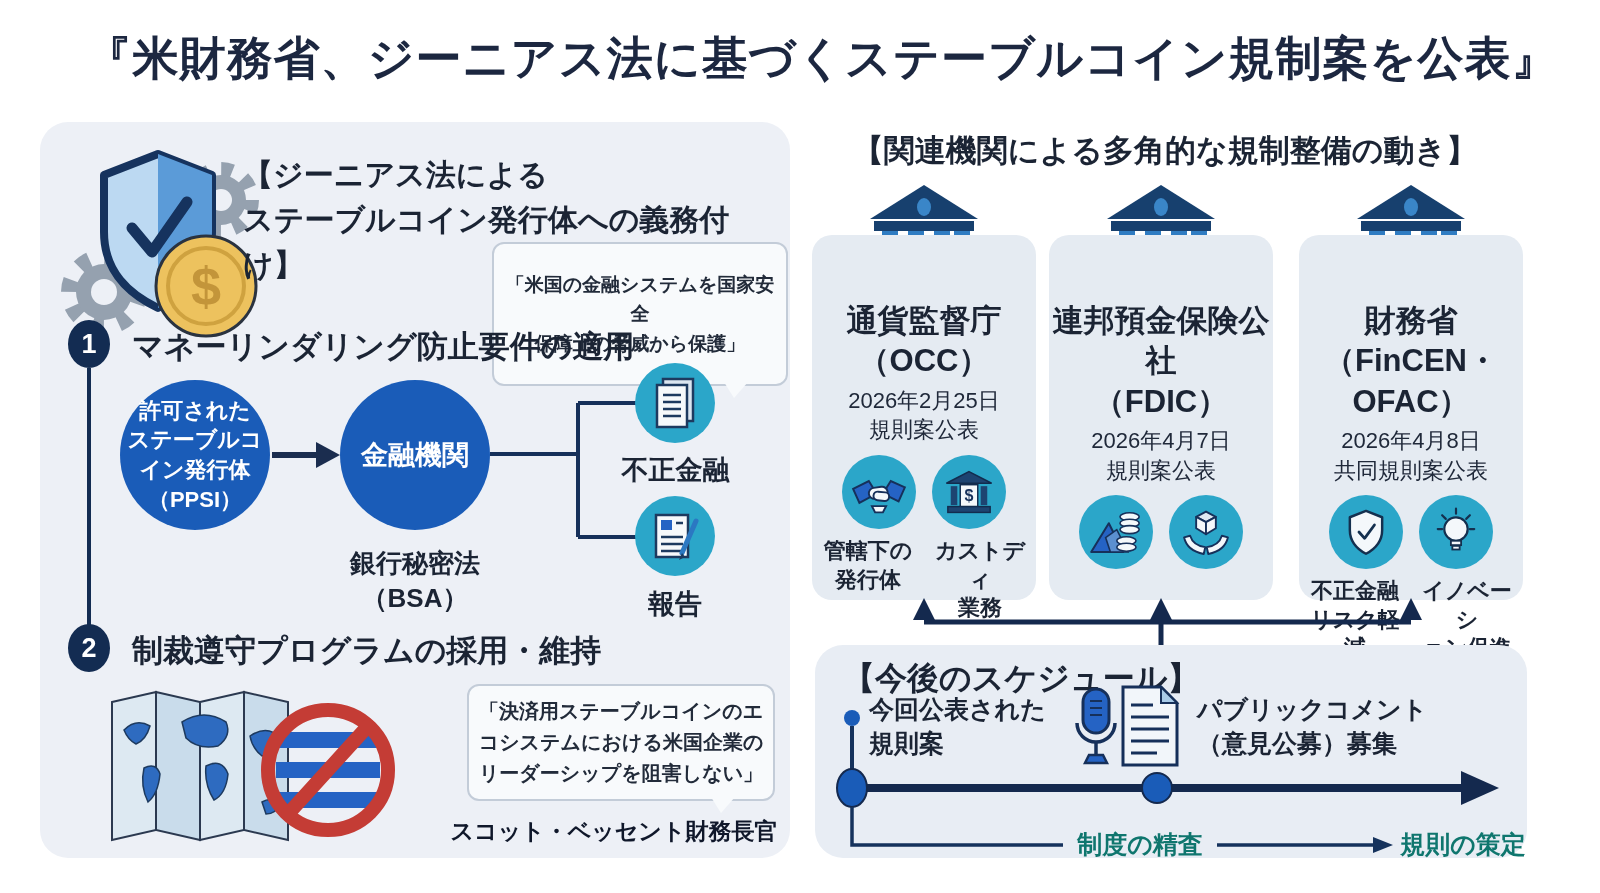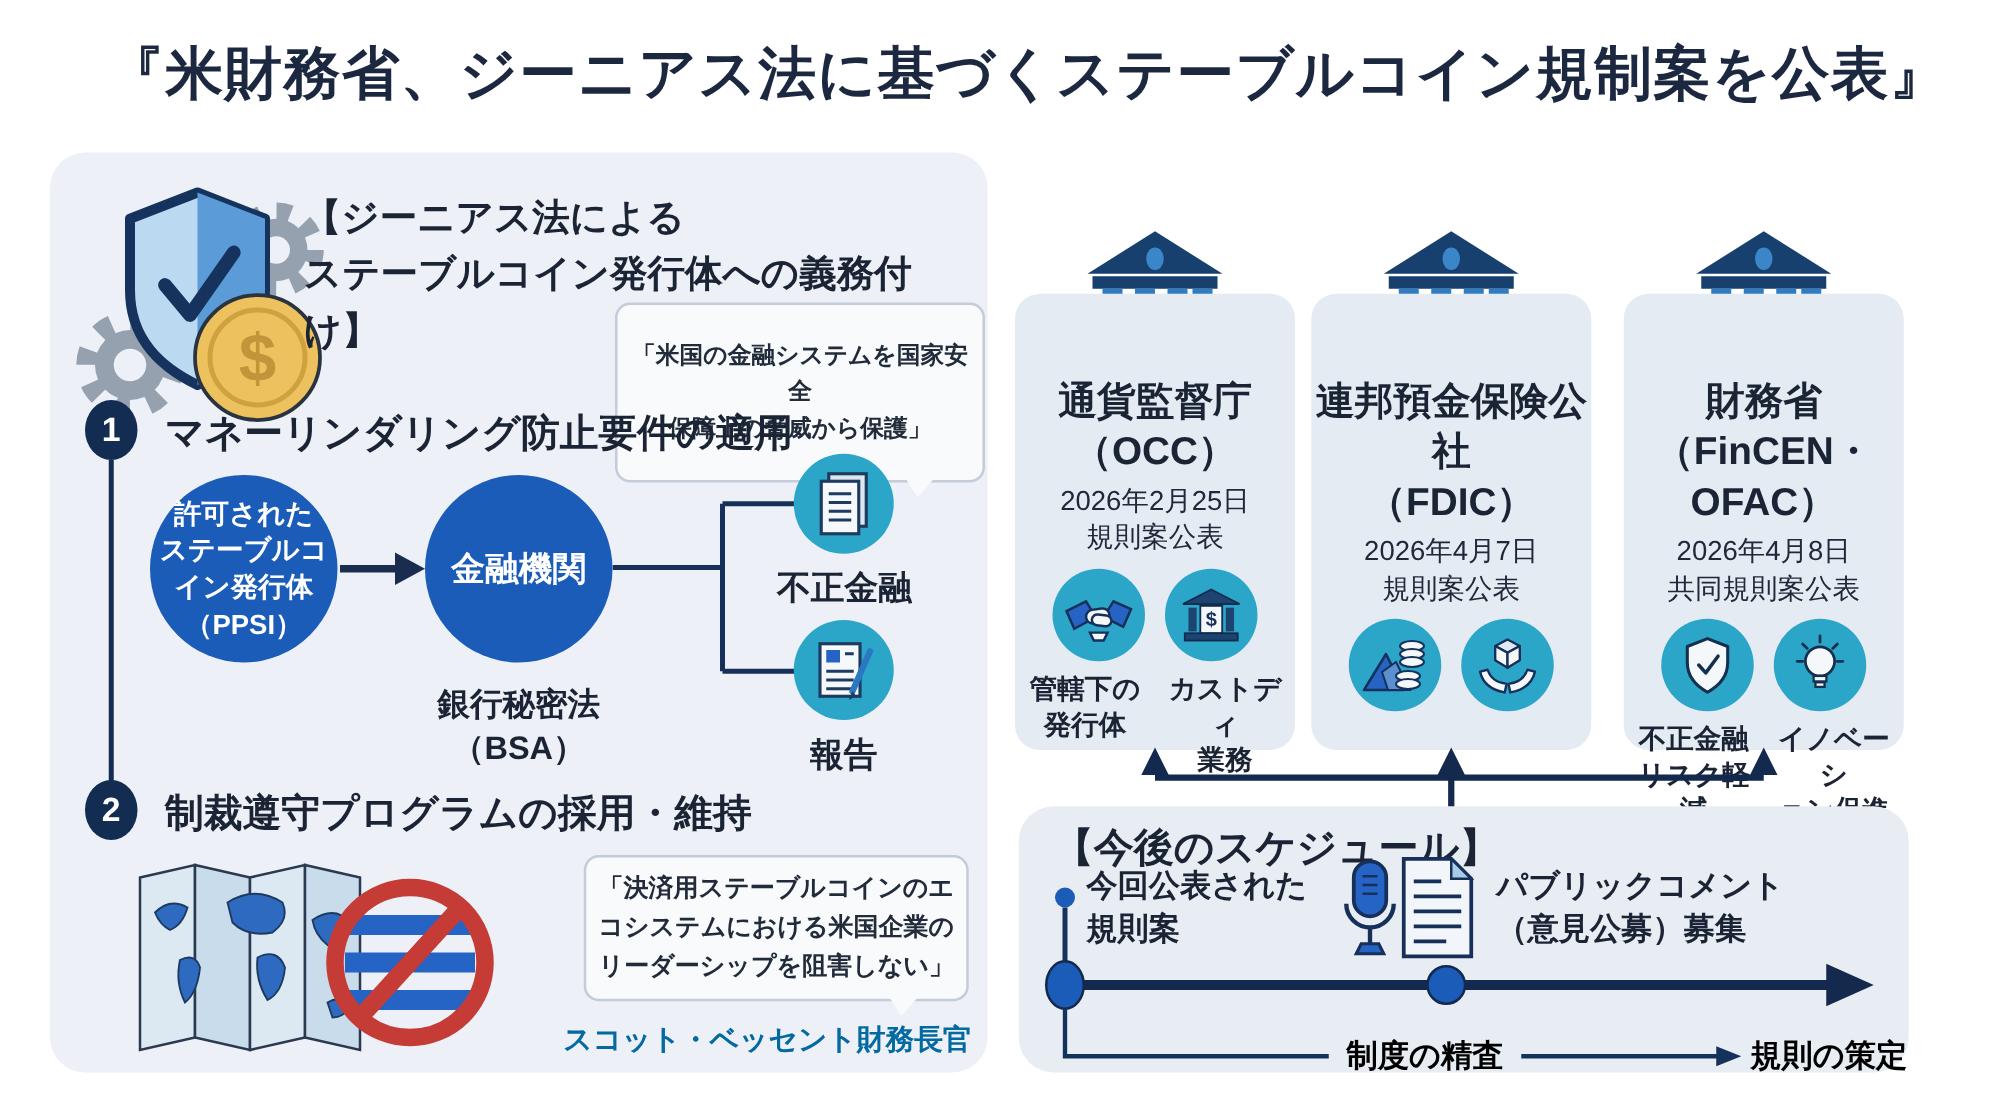--- a/index.html
+++ b/index.html
@@ -31,42 +31,42 @@
   .flow-circle { position:absolute; border-radius:50%; background:#1a5cb8; color:#ffffff;
     display:flex; align-items:center; justify-content:center; text-align:center; font-weight:800; }
   .circle-issuer { left:80px; top:258px; width:150px; height:150px; font-size:22px; line-height:1.35; }
   .circle-bank  { left:300px; top:258px; width:150px; height:150px; font-size:27px; }
   .law-caption { position:absolute; left:280px; top:424px; width:190px; text-align:center;
     font-size:26px; font-weight:800; color:#1b2434; line-height:1.35; }
   .teal-dot { position:absolute; width:80px; height:80px; border-radius:50%;
     background:#2ba6c9; display:flex; align-items:center; justify-content:center; }
   .out-label { position:absolute; text-align:center; font-size:27px; font-weight:800; color:#1b2434; }
   .attribution { position:absolute; left:400px; top:694px; width:348px; text-align:center;
-    font-size:23px; font-weight:800; color:#0369a1; }
+    font-size:23px; font-weight:800; color:#0f172a; }
 
   
   .right-heading { position:absolute; left:800px; top:130px; width:730px; text-align:center;
     font-size:31px; font-weight:800; color:#1b2434; }
   .agency-card { position:absolute; top:235px; width:224px; height:365px;
     background:#e5ebf2; border-radius:20px; text-align:center; }
   .bank-icon { position:absolute; top:183px; width:120px; height:110px; }
   .agency-name { margin-top:66px; font-size:31px; font-weight:800; line-height:1.3; color:#1b2434; }
   .agency-date { margin-top:4px; font-size:22px; font-weight:400; line-height:1.35; color:#20293a; }
   .agency-icons { margin-top:10px; display:flex; justify-content:center; gap:16px; }
   .teal-circle { width:74px; height:74px; border-radius:50%; background:#2ba6c9;
     display:flex; align-items:center; justify-content:center; }
   .agency-labels { margin-top:8px; display:flex; justify-content:center; gap:6px; }
   .agency-labels span { display:inline-block; width:106px; font-size:22px; font-weight:800;
     line-height:1.3; color:#1b2434; }
 
   .schedule-box { position:absolute; left:815px; top:645px; width:712px; height:213px;
     background:#e8edf4; border-radius:28px; }
   .sched-heading { position:absolute; left:28px; top:12px; font-size:32px; font-weight:800; color:#1b2434; }
   .milestone { position:absolute; font-size:25px; font-weight:800; line-height:1.35; color:#1b2434; }
-  .sub-step { position:absolute; top:183px; text-align:center; font-size:25px; font-weight:800; color:#000000; }
+  .sub-step { position:absolute; top:183px; text-align:center; font-size:25px; font-weight:800; color:#0f766e; }
 
   svg { display:block; }
   .abs { position:absolute; }
 </style>
 </head>
 <body>
 
 <div class="stage">
 
   <div class="main-title">『米財務省、ジーニアス法に基づくステーブルコイン規制案を公表』</div>
@@ -165,20 +165,21 @@
       <circle cx="218" cy="88" r="60" fill="none" stroke="#c43c35" stroke-width="14"></circle>
       <line x1="258" y1="44" x2="178" y2="132" stroke="#c43c35" stroke-width="14" stroke-linecap="round"></line>
     </svg>
 
     <div class="bubble bubble2 pre">「決済用ステーブルコインのエ
 コシステムにおける米国企業の
 リーダーシップを阻害しない」</div>
     <div class="attribution">スコット・ベッセント財務長官</div>
   </div>
 
+  <div class="right-heading">【関連機関による多角的な規制整備の動き】</div>
 
   <svg class="bank-icon" style="left:864px">
     <polygon points="60,2 114,36 6,36" fill="#17406e"></polygon>
     <ellipse cx="60" cy="24" rx="7" ry="9" fill="#3a86c8"></ellipse>
     <rect x="10" y="38" width="100" height="10" fill="#17406e"></rect>
     <rect x="18" y="48" width="16" height="6" fill="#2f7cc2"></rect>
       <rect x="44" y="48" width="16" height="6" fill="#2f7cc2"></rect>
       <rect x="70" y="48" width="16" height="6" fill="#2f7cc2"></rect>
       <rect x="90" y="48" width="16" height="6" fill="#2f7cc2"></rect>
     <rect x="20" y="54" width="12" height="38" fill="#17406e"></rect>

